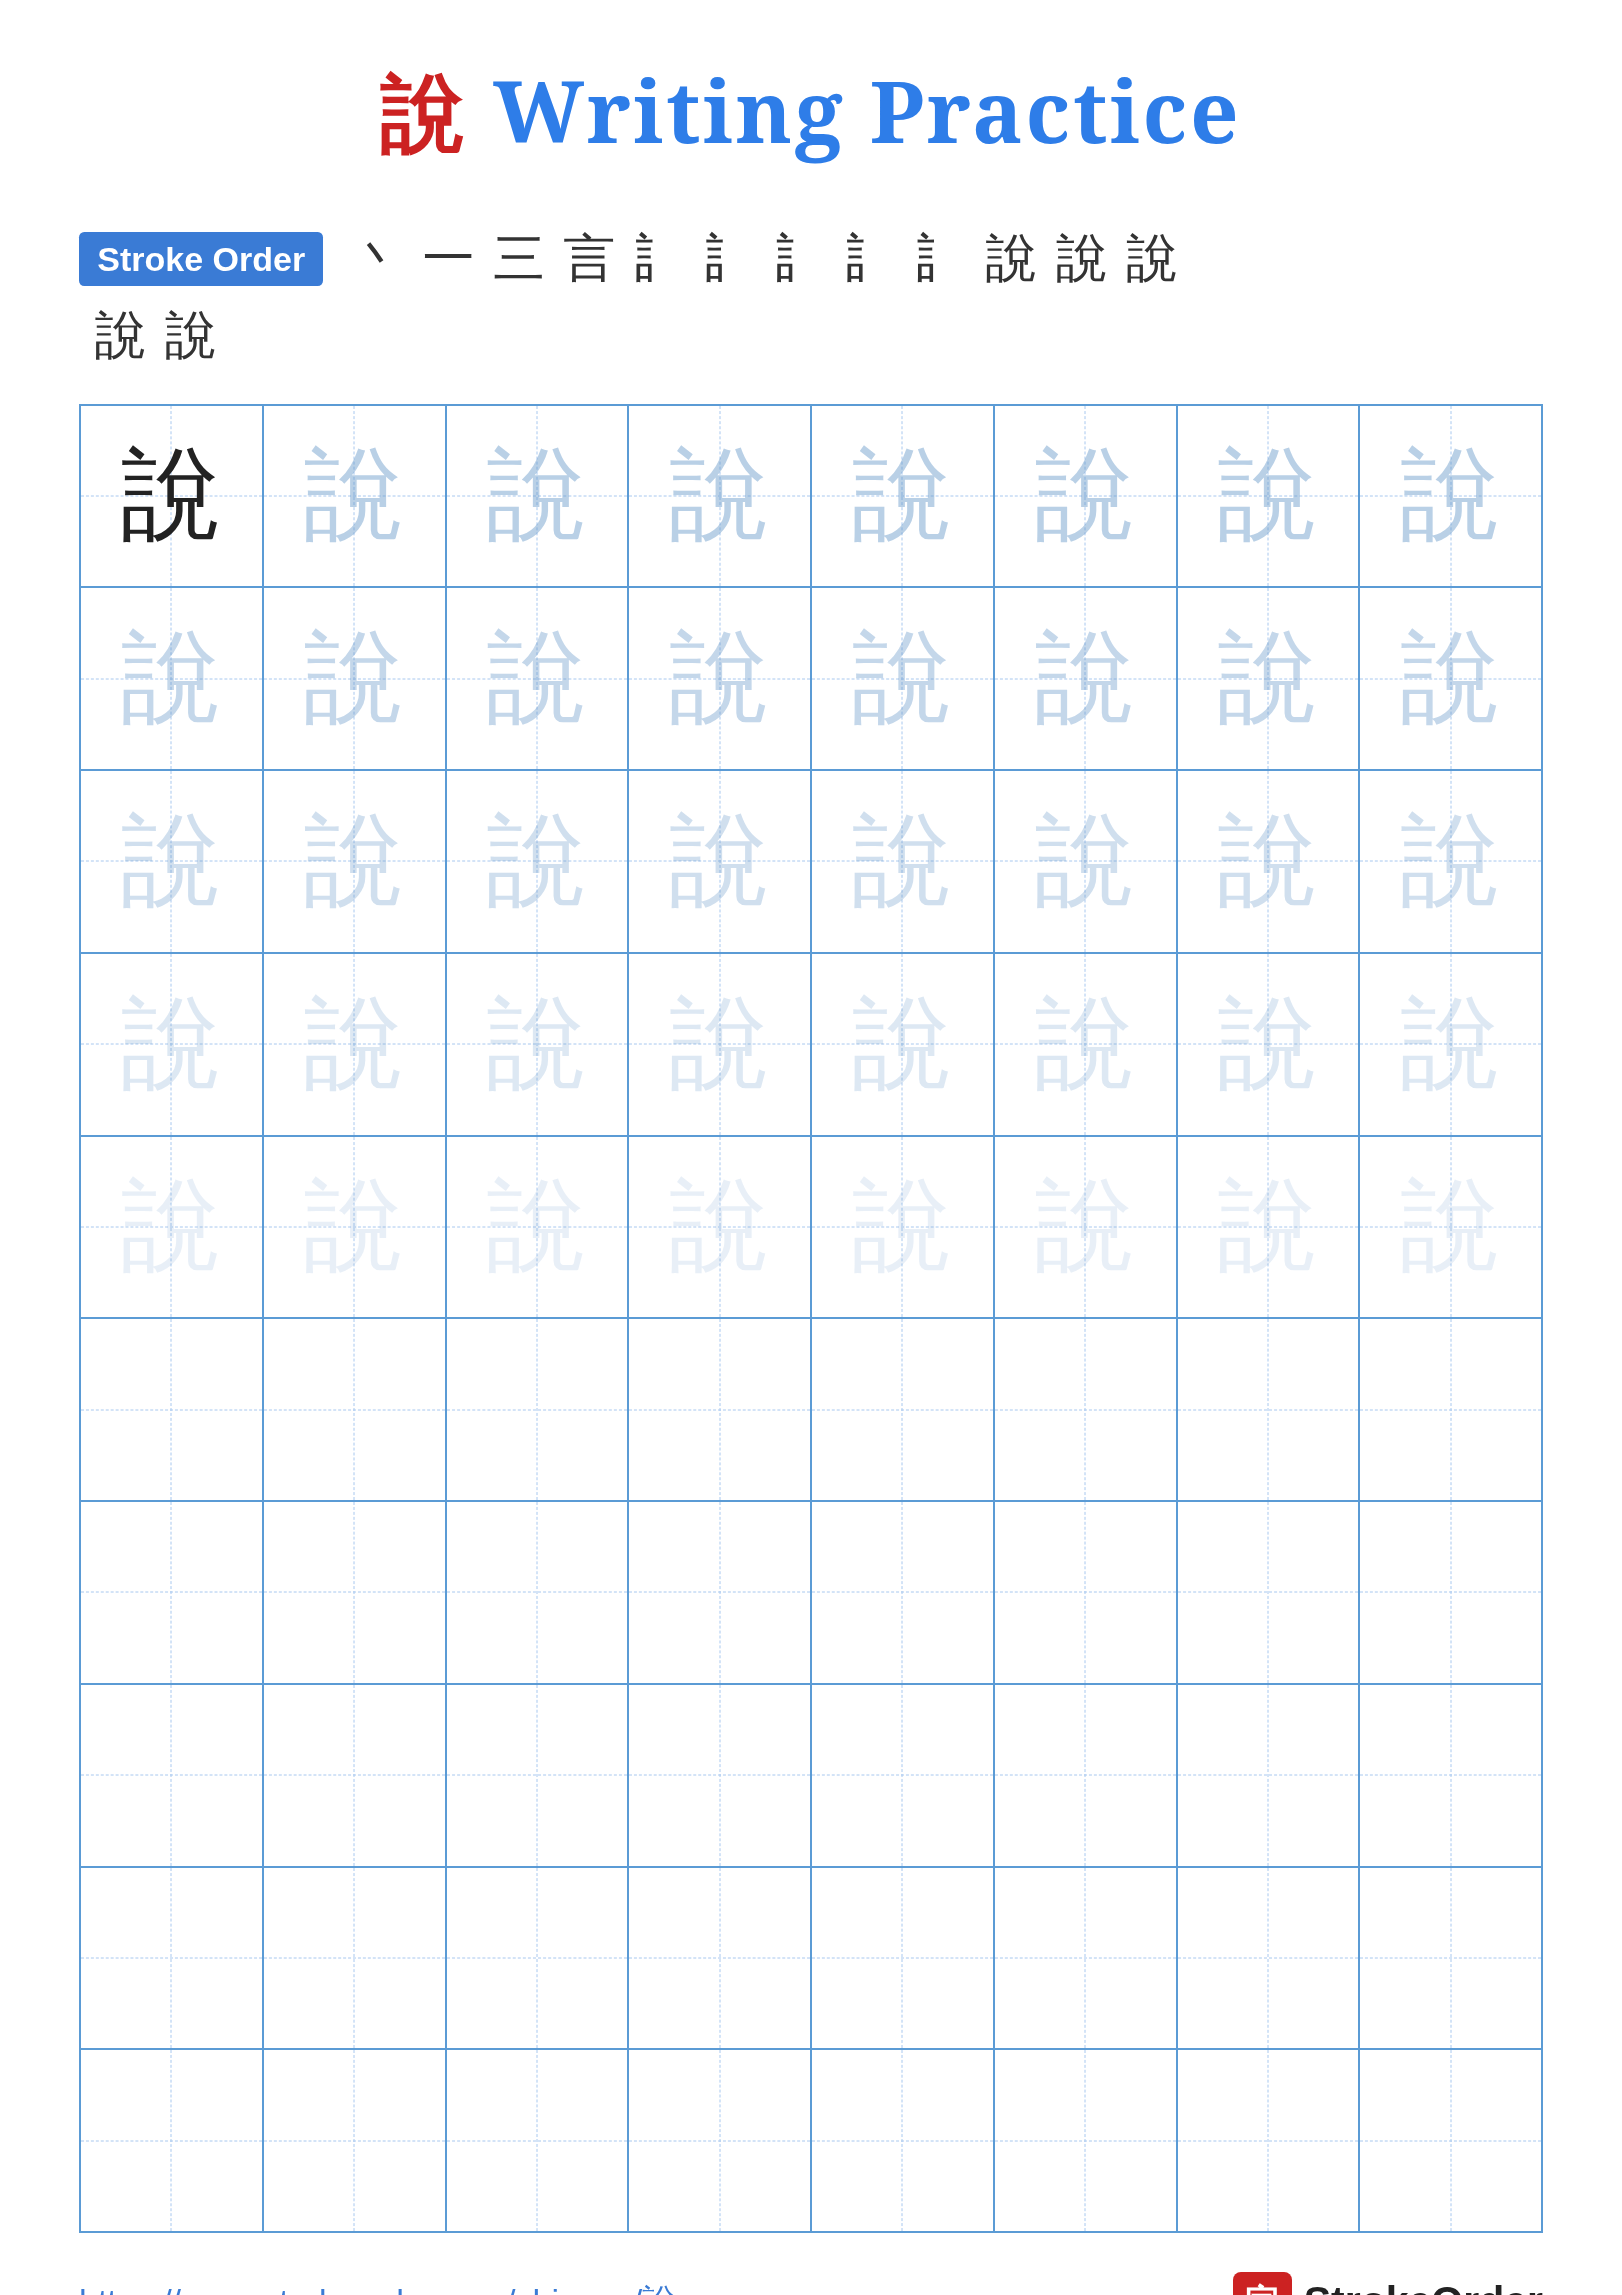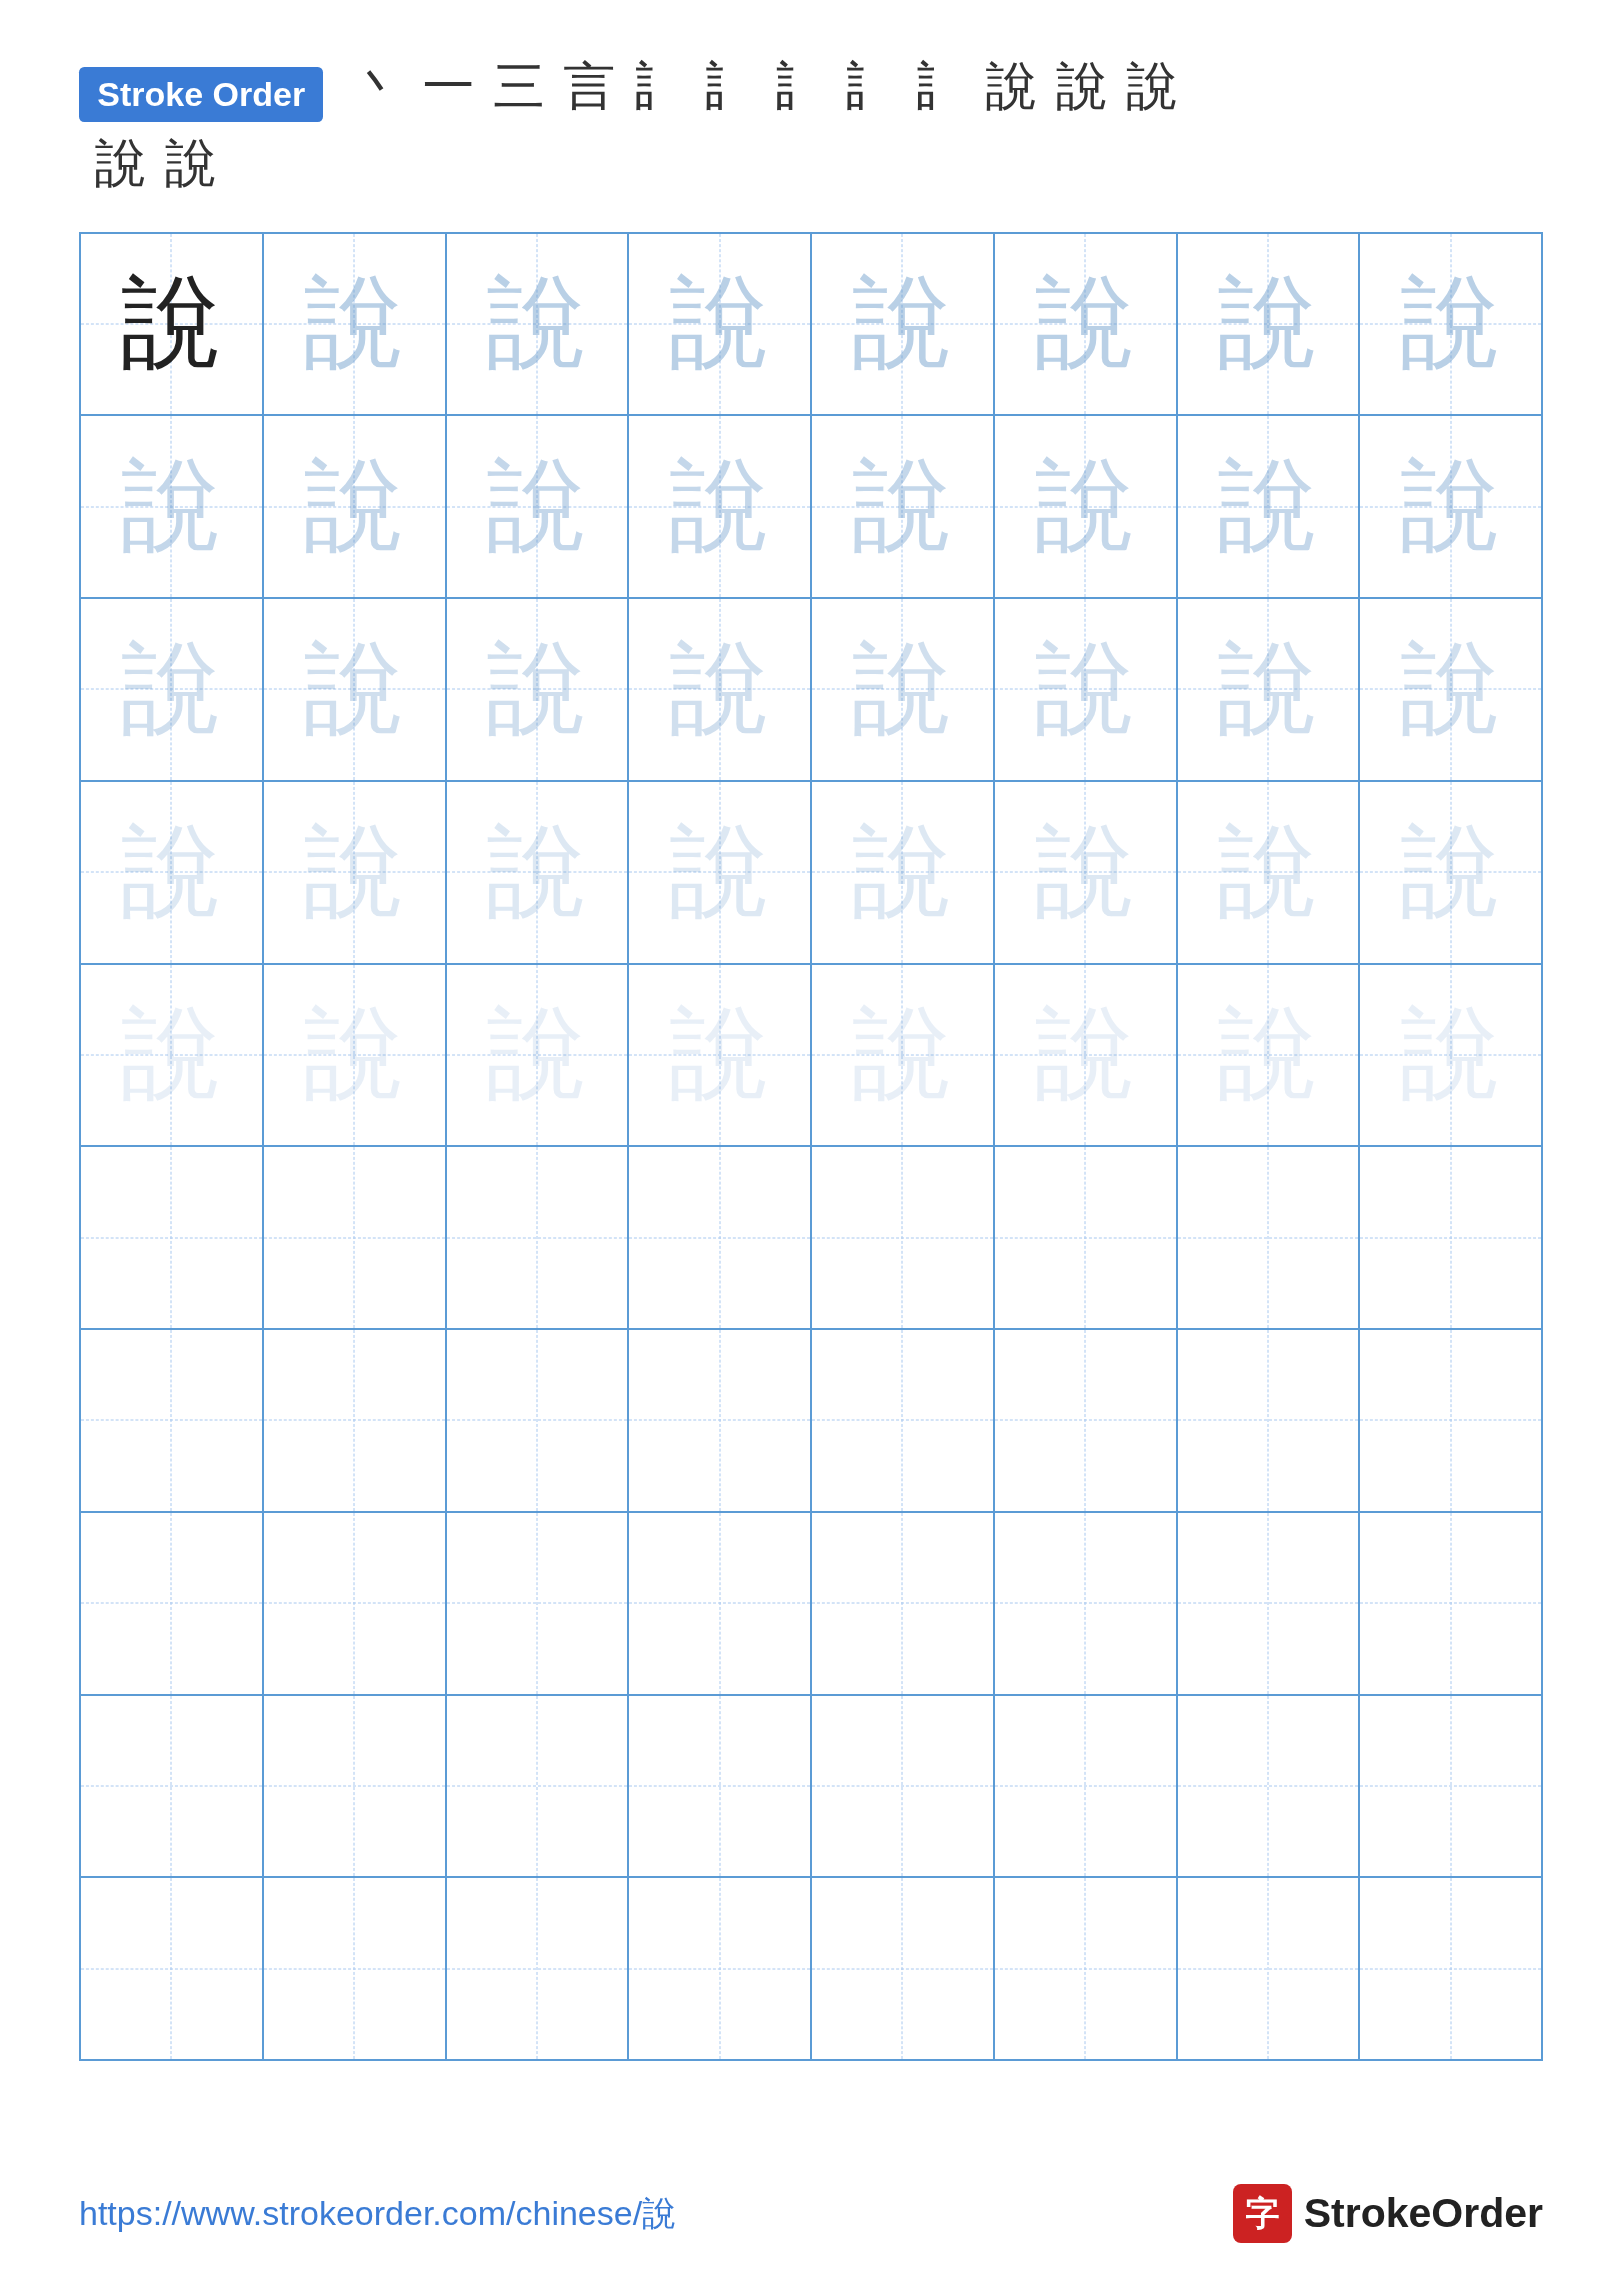--- a/index.html
+++ b/index.html
@@ -167,39 +167,42 @@
       font-size: 41px;
       font-weight: bold;
       color: #222;
       font-family: sans-serif;
     }
 
     .stroke-order-row {
       width: 100%;
       display: flex;
       flex-direction: row;
-      align-items: flex-end;
+      align-items: center;
       flex-wrap: wrap;
       margin-bottom: 6.5px;
     }
 
     .stroke-order-row2 {
       width: 100%;
       display: flex;
       flex-direction: row;
       align-items: center;
       margin-bottom: 33px;
       padding-left: 6.5px;
     }
   </style>
 </head>
 <body>
 
 <div class="page">
 
+  <h1 class="title">
+    <span class="kanji-char">說</span><span> Writing Practice</span>
+  </h1>
 
   <div class="stroke-order-row">
     <span class="stroke-order-badge">Stroke Order</span>
     <span class="stroke-char">丶</span>
     <span class="stroke-char">一</span>
     <span class="stroke-char">三</span>
     <span class="stroke-char">言</span>
     <span class="stroke-char">訁</span>
     <span class="stroke-char">訁</span>
     <span class="stroke-char">訁</span>

